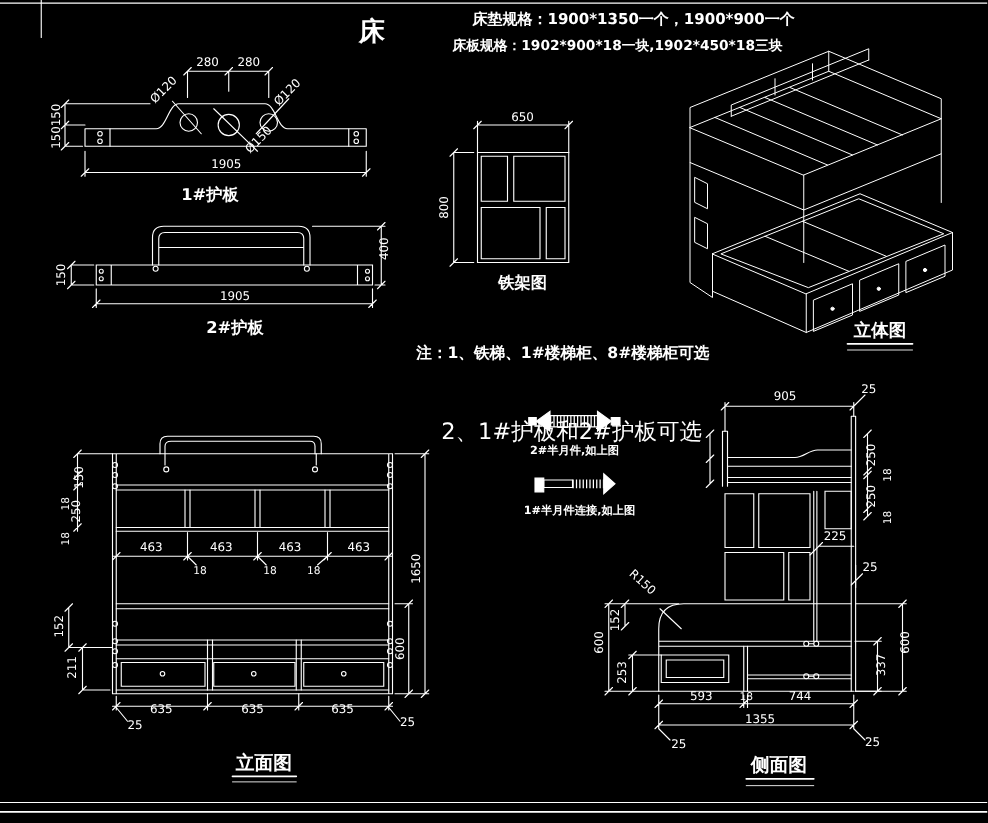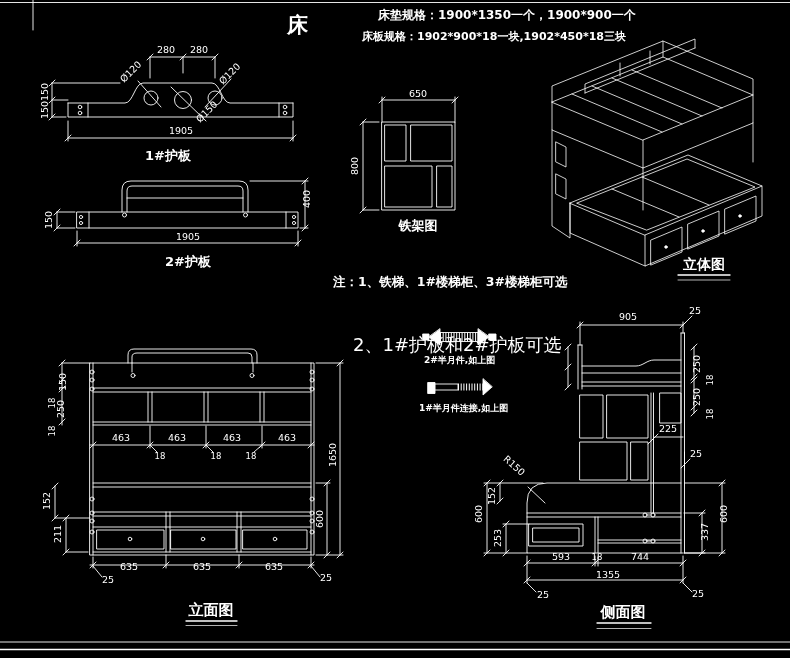--- a/index.html
+++ b/index.html
@@ -251,16 +251,16 @@
         <text x="608" y="578" font-size="9.5" text-anchor="middle">1355</text>
         <text x="543" y="598" font-size="9.5" text-anchor="middle">25</text>
         <text x="698" y="597" font-size="9.5" text-anchor="middle">25</text>
         <text x="623" y="617" font-size="15" text-anchor="middle" font-weight="bold">侧面图</text>
       </g>
   </svg>
 
   <div class="txt" id="title">床</div>
   <div class="txt" id="spec1">床垫规格：1900*1350一个，1900*900一个</div>
   <div class="txt" id="spec2">床板规格：1902*900*18一块,1902*450*18三块</div>
-  <div class="txt" id="note1">注：1、铁梯、1#楼梯柜、3#楼梯柜可选</div>
+  <div class="txt" id="note1">注：1、铁梯、1#楼梯柜、8#楼梯柜可选</div>
   <div class="txt" id="note2">2、1#护板和2#护板可选</div>
 
 </div>
 
 </body></html>

